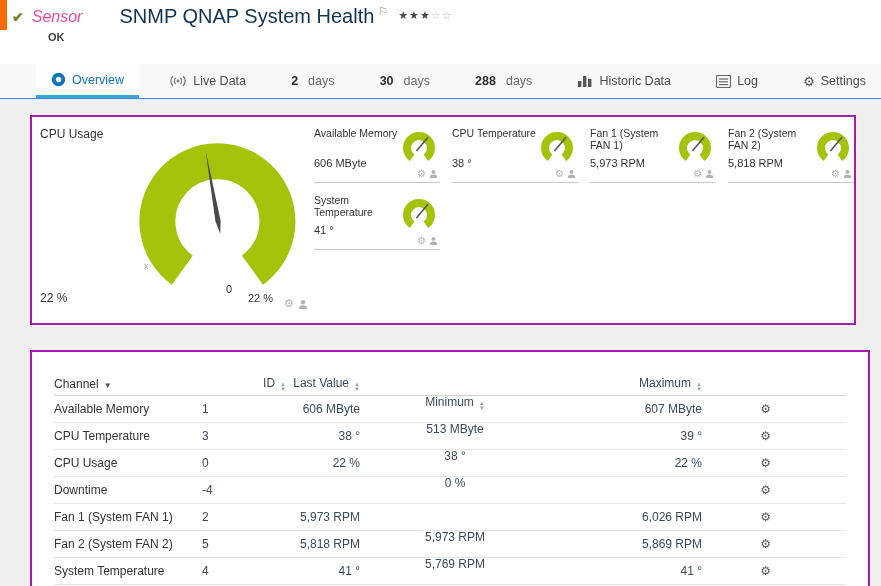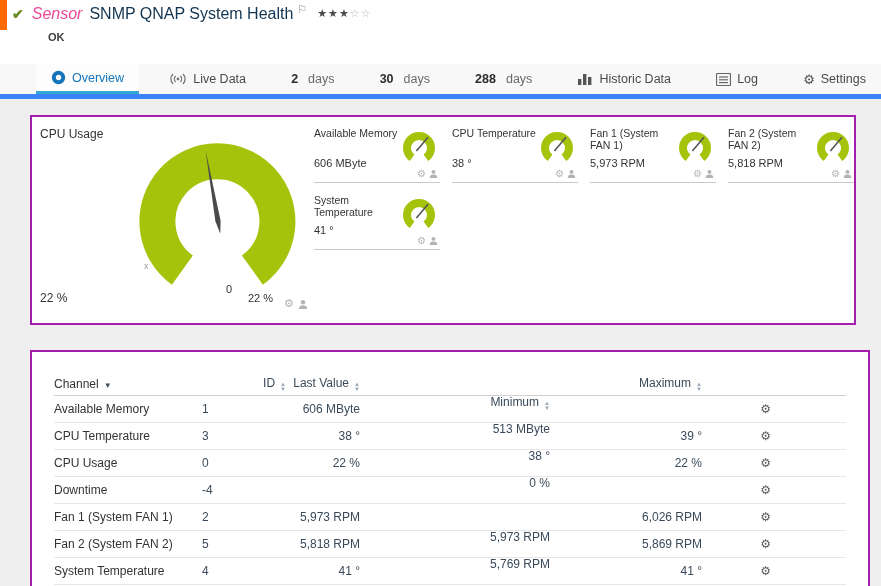--- a/index.html
+++ b/index.html
@@ -5,30 +5,30 @@
   * { box-sizing: border-box; margin:0; padding:0; }
   html,body { width:881px; height:586px; overflow:hidden; }
   body { background:#efefef; font-family:"Liberation Sans", sans-serif; position:relative; color:#333; }
 
   
   .header { position:absolute; left:0; top:0; width:881px; height:64px; background:#ffffff; }
   .orange-strip { position:absolute; left:0; top:0; width:7px; height:30px; background:#ff6a00; }
   .title-row { position:absolute; left:12px; top:5px; display:flex; align-items:center; }
   .check { color:#6b8e23; font-size:14px; font-weight:bold; margin-right:8px; }
   .kind { font-style:italic; font-size:16px; color:#ec4899; margin-right:7px; }
-  .sensor-title { font-size:16px; color:#13344f; }
+  .sensor-title { font-size:20px; color:#13344f;margin-left:30px; }
   .flag { font-size:11px; color:#8a8a8a; margin-left:4px; position:relative; top:-5px; }
   .stars { font-size:11px; letter-spacing:1px; margin-left:10px; position:relative; top:-1px; }
   .stars .full { color:#4a4a4a; }
   .stars .empty { color:#bdbdbd; }
   .status-ok { position:absolute; left:48px; top:31px; font-size:11px; font-weight:bold; color:#3c3c3c; }
 
   
   .tabbar { position:absolute; left:0; top:64px; width:881px; height:35px; background:#f8f8f8;
-            border-bottom:5px solid #3b82f6; display:flex; align-items:stretch;
+            border-bottom:1px solid #3b82f6; display:flex; align-items:stretch;
             justify-content:space-between; padding-left:36px; }
   .tab { display:flex; align-items:center; gap:6px; padding:0 15px; font-size:12.5px; color:#4a4a4a; cursor:pointer; }
   .tab.active { background:#fdfdfd; color:#1374ba; border-bottom:3px solid #35a8d8; }
   .tab b { color:#2c2c2c; font-weight:bold; }
   .tab .unit { color:#6a6a6a; margin-left:4px; }
   .tab .gear-glyph { font-size:13px; color:#555; }
 
   
   .card { position:absolute; background:#ffffff; border:2px solid #a21caf; }
   .gauge-card { left:30px; top:115px; width:826px; height:210px; }
@@ -53,21 +53,21 @@
   .mini-icons .icon-gear-small { font-size:10px; }
 
   
   .table-inner { padding:0 22px; }
   .trow, .thead { display:flex; align-items:center; }
   .thead { margin-top:20px; height:24px; border-bottom:1px solid #cfcfcf; font-size:12px; color:#333; }
   .trow { height:27px; border-bottom:1px solid #e6e6e6; font-size:12px; }
   .c-channel { width:148px; text-align:left; color:#333; cursor:pointer; }
   .c-id { width:84px; text-align:left; color:#3a4a5a; }
   .c-last { width:74px; text-align:right; color:#3a4a5a; }
-  .c-min { width:190px; text-align:right; color:#3a4a5a;margin-top:39px; }
+  .c-min { width:190px; text-align:center; color:#3a4a5a;margin-top:39px; }
   .c-max { width:152px; text-align:right; color:#3a4a5a; }
   .c-gear { flex:1; text-align:right; padding-right:75px; }
   .table-gear { font-size:12px; color:#5a5a5a; cursor:pointer; }
   .sort-stack { display:inline-flex; flex-direction:column; font-size:6px; line-height:5px; color:#9aa8b5; margin-left:5px; vertical-align:1px; cursor:pointer; }
   .channel-arrow { font-size:8px; color:#44505c; margin-left:5px; cursor:pointer; }
   .hlabel { cursor:pointer; }
 </style>
 </head>
 <body>
 
@@ -261,20 +261,21 @@
             <span>▼</span>
           </span></div>
       <div class="c-gear"></div>
     </div>
 
     <div class="trow">
       <div class="c-channel">Available Memory</div>
       <div class="c-id">1</div>
       <div class="c-last">606 MByte</div>
       <div class="c-min">513 MByte</div>
+      <div class="c-max">607 MByte</div>
       <div class="c-gear"><span class="table-gear">⚙</span></div>
     </div>
 
     <div class="trow">
       <div class="c-channel">CPU Temperature</div>
       <div class="c-id">3</div>
       <div class="c-last">38 °</div>
       <div class="c-min">38 °</div>
       <div class="c-max">39 °</div>
       <div class="c-gear"><span class="table-gear">⚙</span></div>

